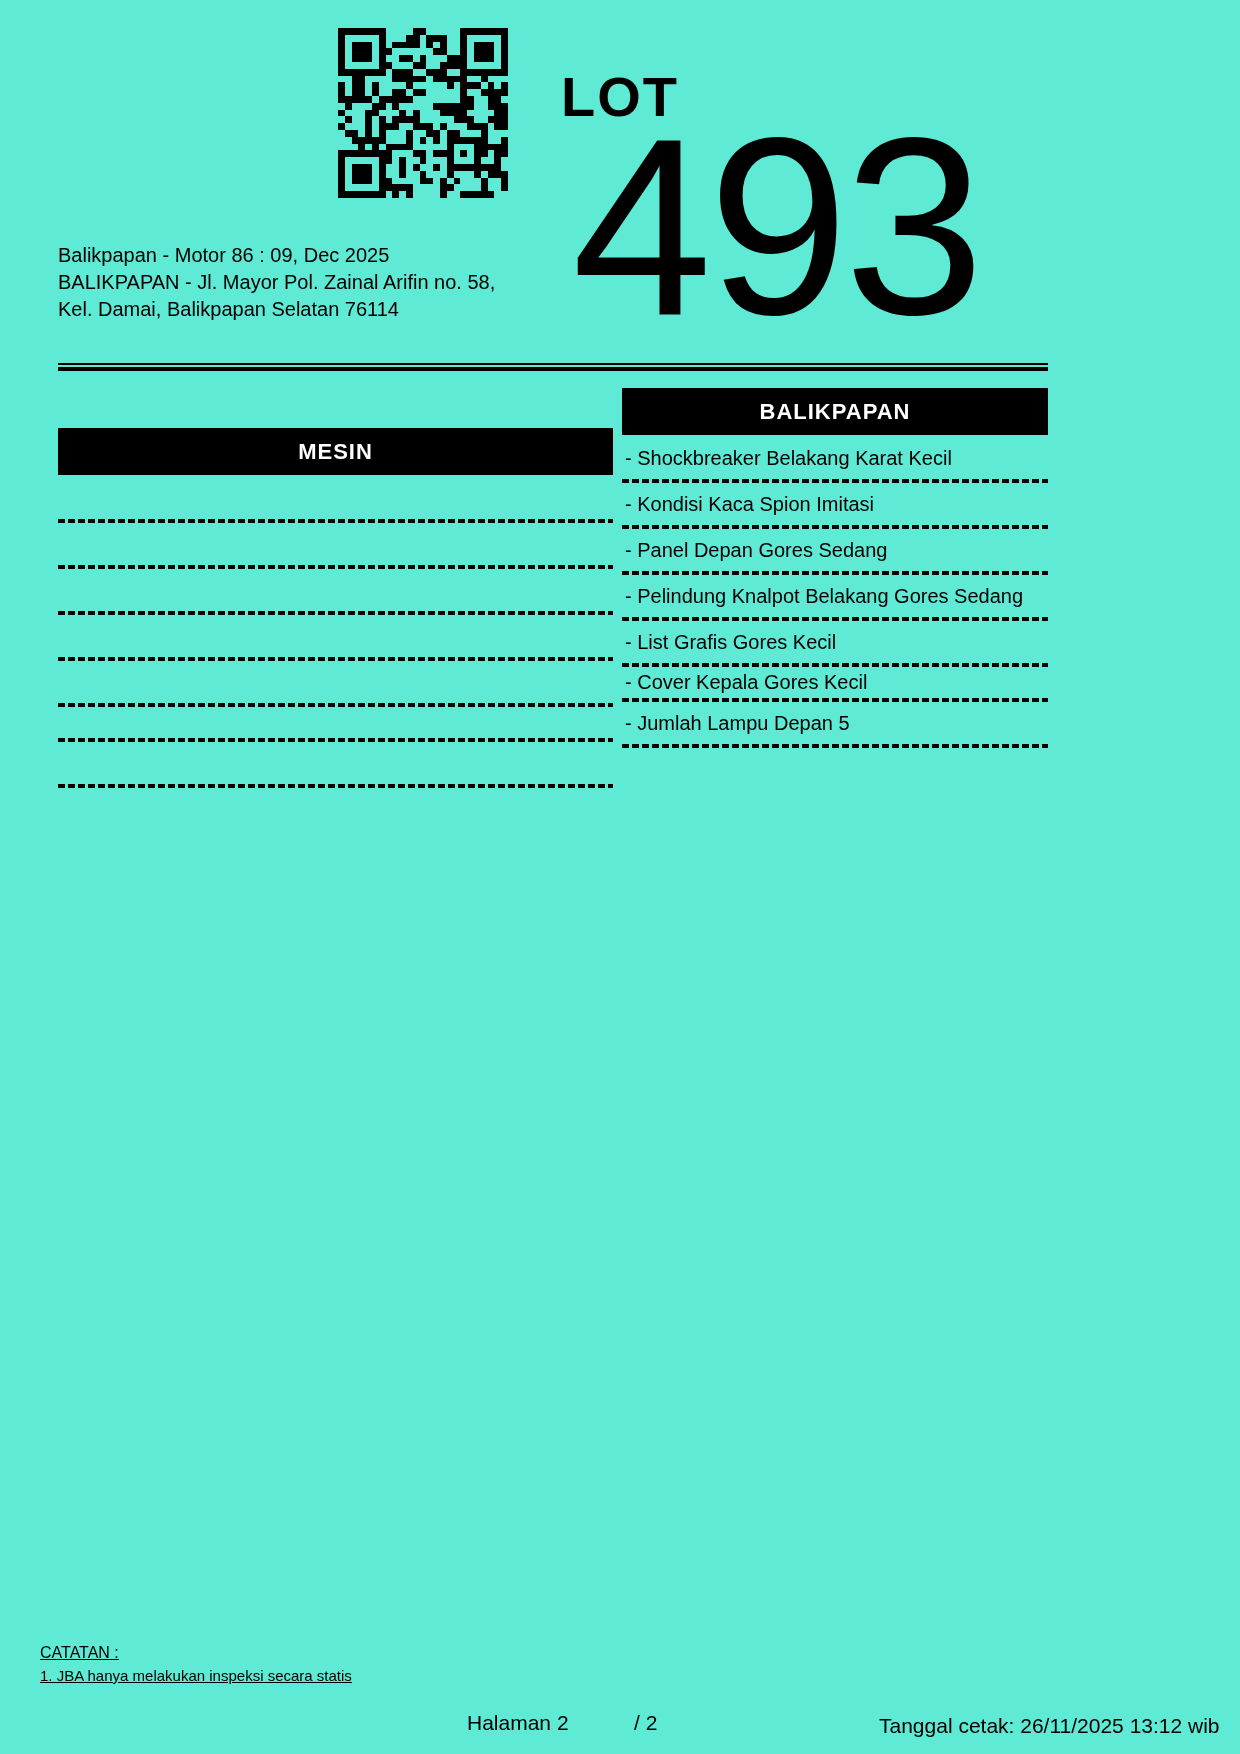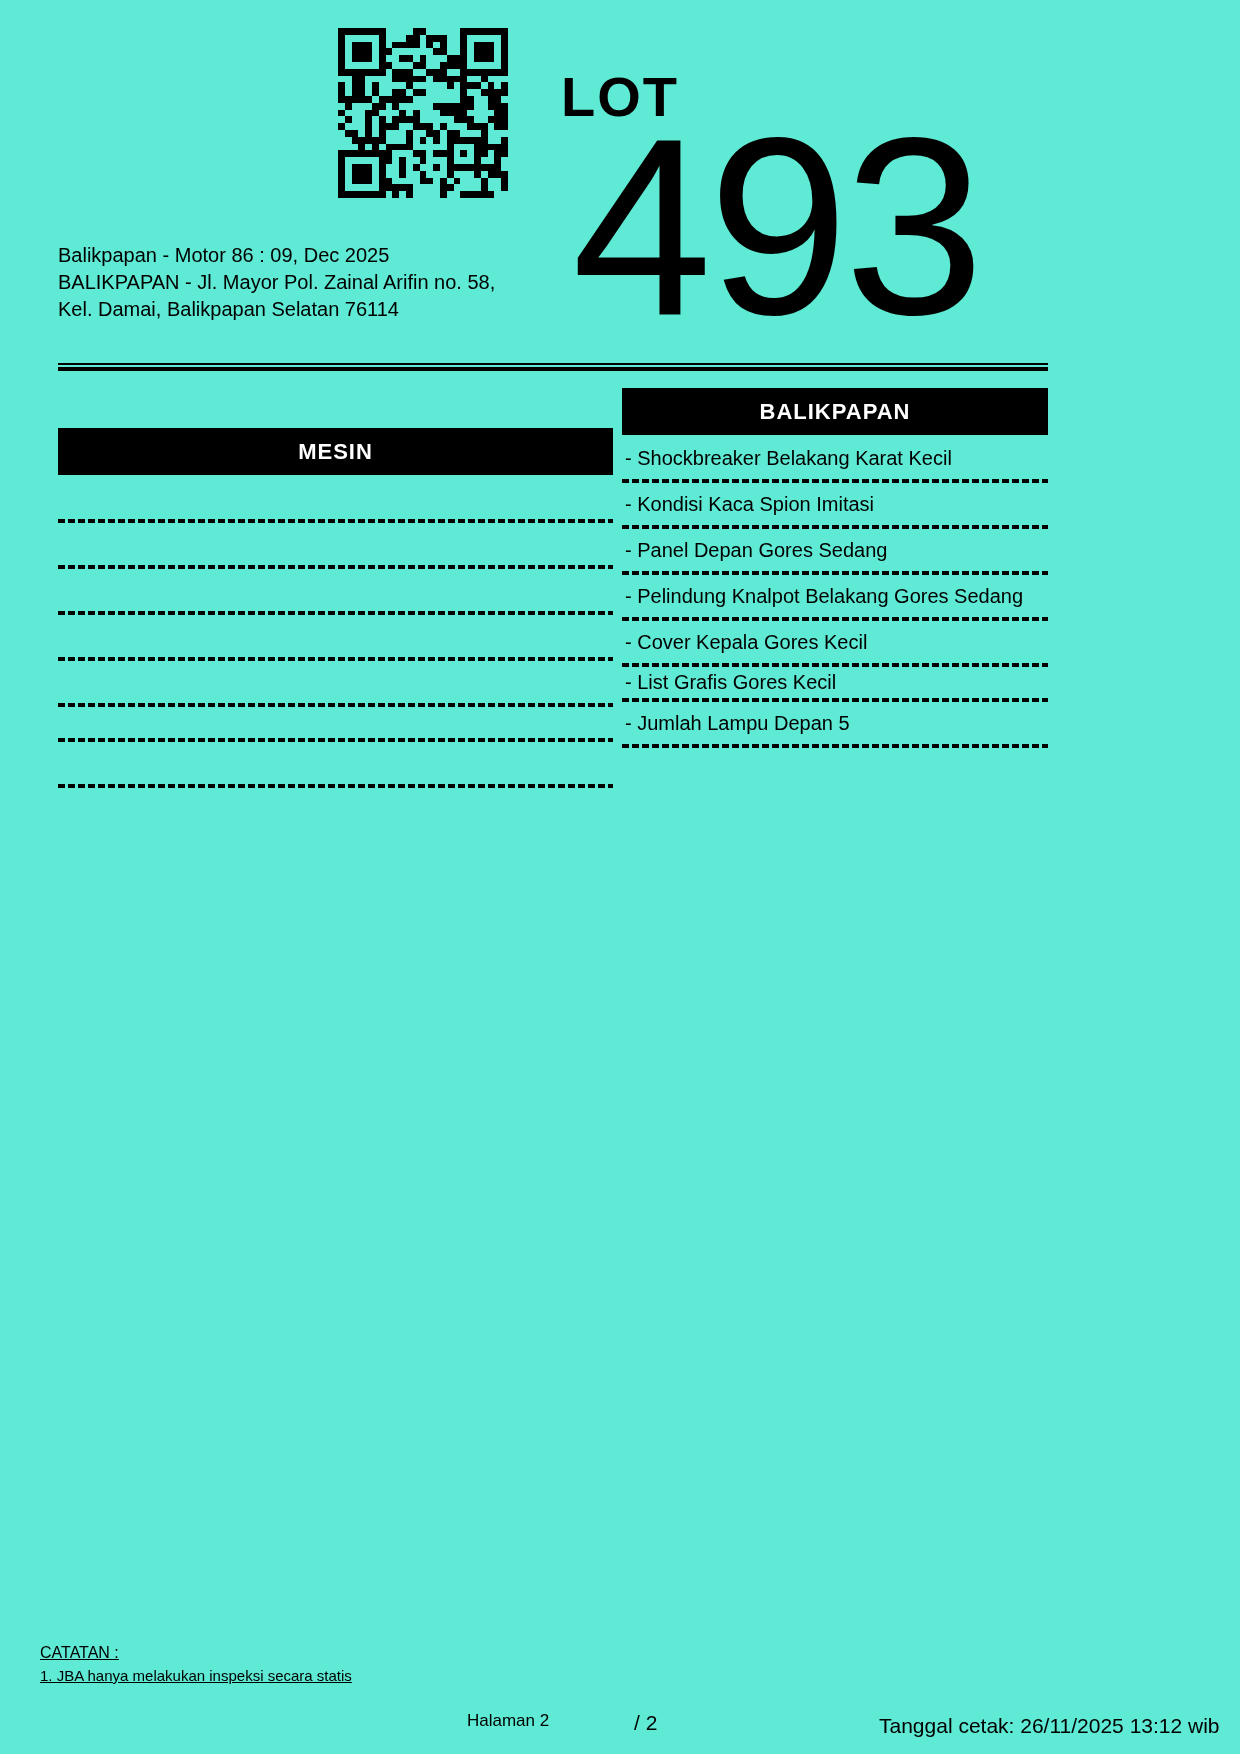--- a/index.html
+++ b/index.html
@@ -104,21 +104,21 @@
     position: absolute;
     left: 40px; top: 1644px;
     font-size: 15px;
     line-height: 17px;
     text-decoration: underline;
   }
   .notes-title { font-size: 16px; margin-bottom: 6px; }
   .notes-item { margin-left: 0; }
 
   
-  .footer-page-label  { position: absolute; left: 467px; top: 1711px; font-size: 17px; }
+  .footer-page-label  { position: absolute; left: 467px; top: 1711px; font-size: 21px; }
   .footer-page-total  { position: absolute; left: 634px; top: 1711px; font-size: 21px; }
   .footer-print-date  { position: absolute; left: 879px; top: 1714px; font-size: 21px; white-space: nowrap; }
 </style>
 </head>
 <body>
 
 <div class="page">
 
   <div class="qr">
     <svg viewBox="0 0 25 25" xmlns="http://www.w3.org/2000/svg">
@@ -481,22 +481,22 @@
       <div class="trow"></div>
       <div class="trow"></div>
     </div>
 
     <div class="col col-eksterior">
       <div class="col-head">BALIKPAPAN</div>
       <div class="trow">- Shockbreaker Belakang Karat Kecil</div>
       <div class="trow">- Kondisi Kaca Spion Imitasi</div>
       <div class="trow">- Panel Depan Gores Sedang</div>
       <div class="trow">- Pelindung Knalpot Belakang Gores Sedang</div>
+      <div class="trow">- List Grafis Gores Kecil</div>
       <div class="trow">- Cover Kepala Gores Kecil</div>
-      <div class="trow">- List Grafis Gores Kecil</div>
       <div class="trow">- Jumlah Lampu Depan 5</div>
     </div>
 
   </div>
 
   <div class="notes">
     <div class="notes-title">CATATAN :</div>
     <div class="notes-item">1. JBA hanya melakukan inspeksi secara statis</div>
   </div>
 

